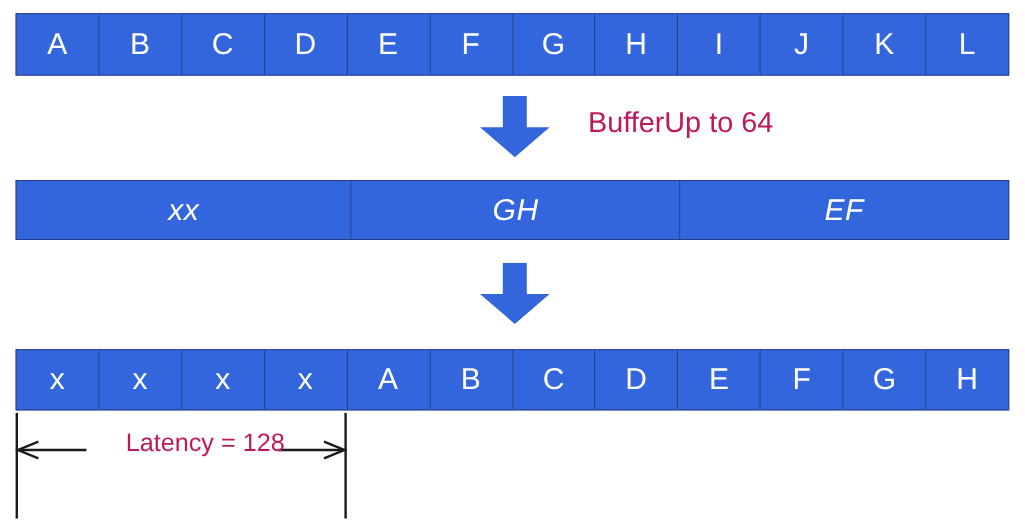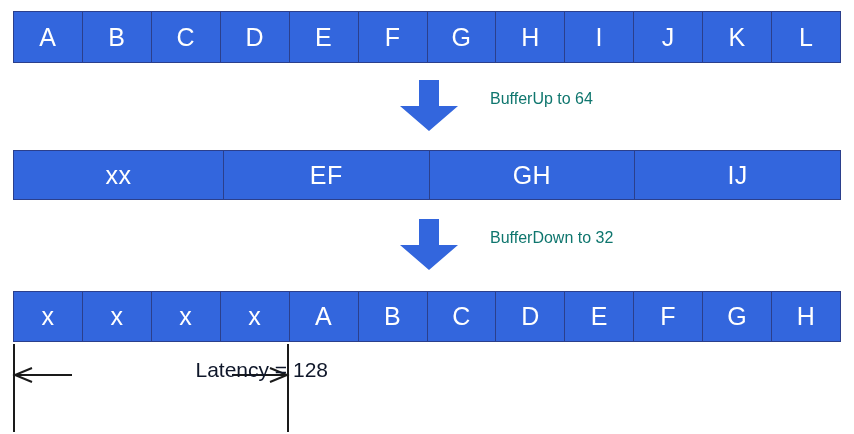--- a/index.html
+++ b/index.html
@@ -38,21 +38,21 @@
     background: #3366DD;
     border-right: 1px solid #2b3f8c;
     font-size: 25px;
     line-height: 1;
     letter-spacing: 0.5px;
     user-select: none;
   }
   .cell:last-child { border-right: none; }
 
   #row-source  { left: 13px; top: 11px;  width: 828px; height: 52px; }
-  #row-up      { left: 13px; top: 150px; width: 828px; height: 50px; }
+  #row-up      { left: 13px; top: 150px; width: 828px; height: 50px; font-style: italic; }
   #row-down    { left: 13px; top: 291px; width: 828px; height: 51px; }
 
   #row-source .cell { flex: 1 1 0; }
   #row-down   .cell { flex: 1 1 0; }
   
   #row-up .cell { flex: 1 1 0; }
   #row-up .cell:nth-child(1) { flex: 1.02 1 0; }
   #row-up .cell:nth-child(6) { flex: 1.06 1 0; }
 
   
@@ -61,44 +61,44 @@
     width: 62px;
     height: 52px;
   }
   .block-arrow svg { display: block; width: 100%; height: 100%; }
   #arrow-up-step   { left: 398px; top: 80px; }
   #arrow-down-step { left: 398px; top: 219px; }
 
   
   .step-label {
     position: absolute;
-    color: #0f766e;
-    font-size: 16px;
+    color: #be185d;
+    font-size: 24px;
     line-height: 1;
     white-space: nowrap;
   }
   #label-bufferup   { left: 490px; top: 91px; }
   #label-bufferdown { left: 490px; top: 230px; }
 
   
   #latency-group {
     position: absolute;
     left: 0px;
     top: 344px;
     width: 420px;
     height: 90px;
   }
   #latency-group svg { display: block; }
   .latency-text {
     position: absolute;
     left: 14px;
     top: 358px;
     width: 314px;
-    text-align: right;
-    color: #0f172a;
+    text-align: center;
+    color: #be185d;
     font-size: 21px;
     line-height: 23px;
   }
   .latency-text .ln { display: block; }
 </style>
 </head>
 <body>
 
 <div id="stage">
 
@@ -119,31 +119,29 @@
 
   <div class="block-arrow" id="arrow-up-step">
     <svg viewBox="0 0 62 52" xmlns="http://www.w3.org/2000/svg" aria-hidden="true">
       <polygon points="21,0 41,0 41,26 60,26 31,51 2,26 21,26" fill="#3366DD"></polygon>
     </svg>
   </div>
   <div class="step-label" id="label-bufferup">BufferUp to 64</div>
 
   <div class="buffer-row" id="row-up">
     <div class="cell">xx</div>
+    <div class="cell">GH</div>
     <div class="cell">EF</div>
-    <div class="cell">GH</div>
-    <div class="cell">IJ</div>
   </div>
 
   <div class="block-arrow" id="arrow-down-step">
     <svg viewBox="0 0 62 52" xmlns="http://www.w3.org/2000/svg" aria-hidden="true">
       <polygon points="21,0 41,0 41,26 60,26 31,51 2,26 21,26" fill="#3366DD"></polygon>
     </svg>
   </div>
-  <div class="step-label" id="label-bufferdown">BufferDown to 32</div>
 
   <div class="buffer-row" id="row-down">
     <div class="cell">x</div>
     <div class="cell">x</div>
     <div class="cell">x</div>
     <div class="cell">x</div>
     <div class="cell">A</div>
     <div class="cell">B</div>
     <div class="cell">C</div>
     <div class="cell">D</div>

